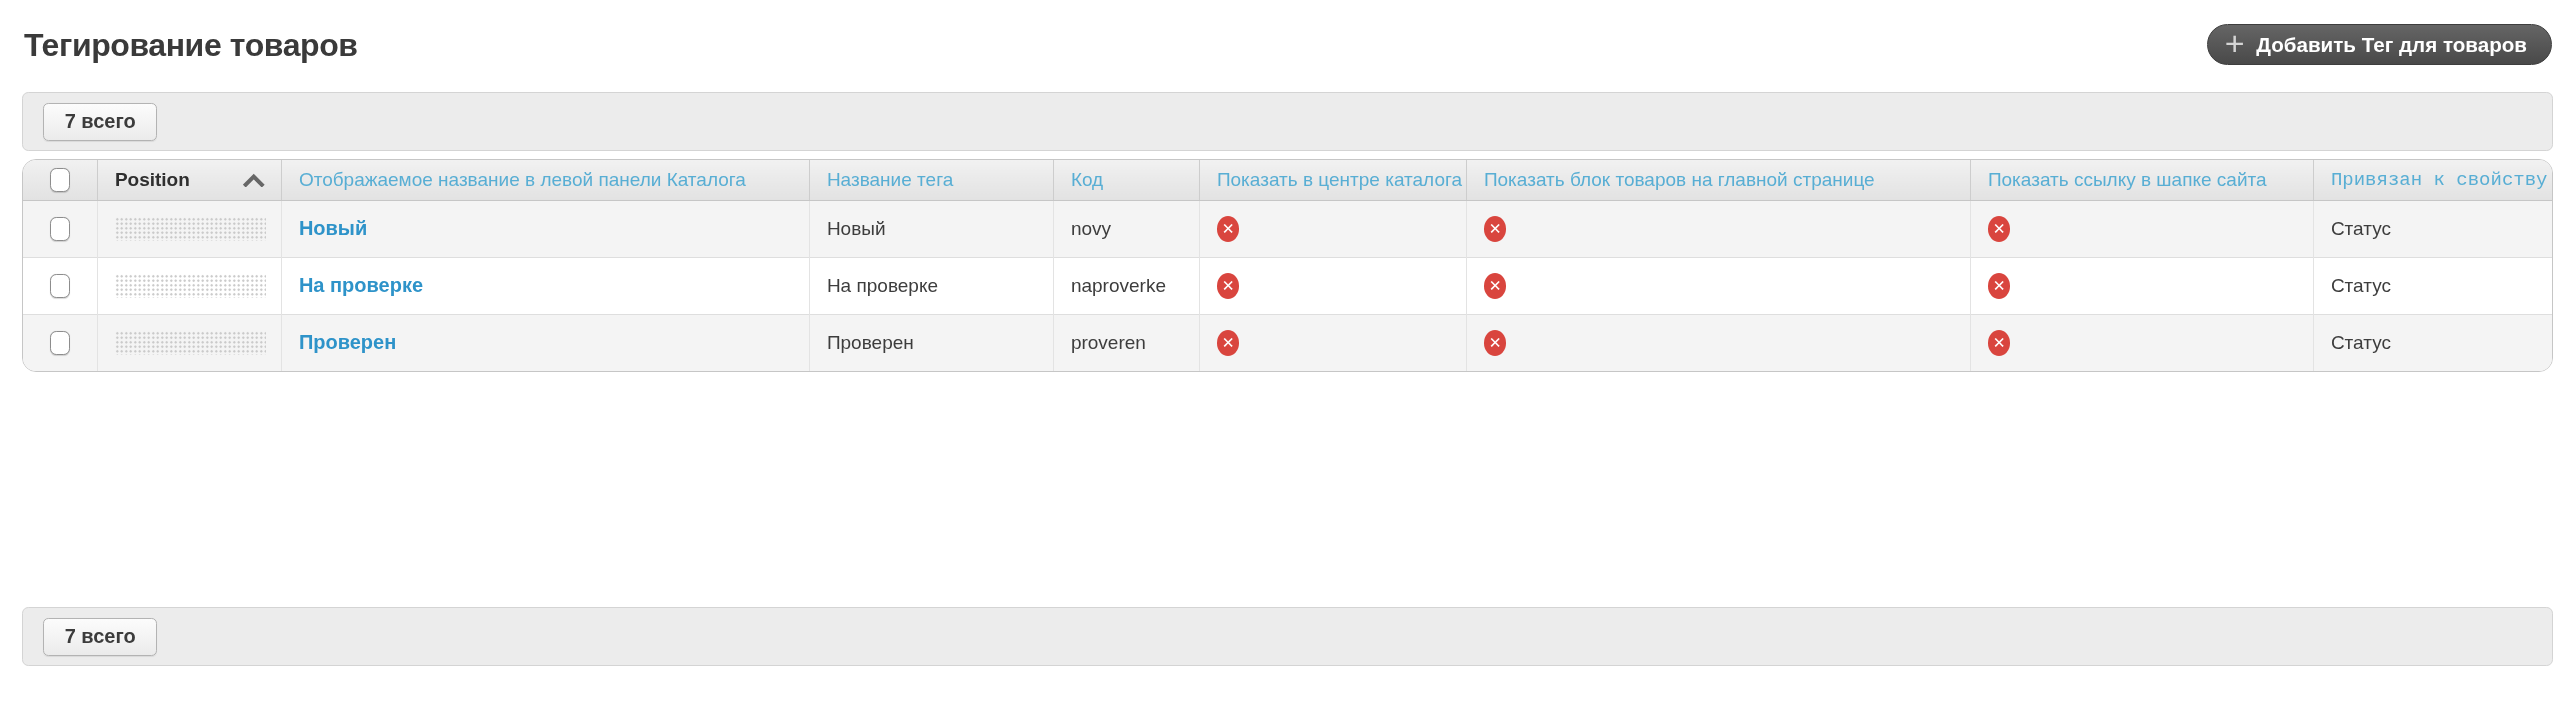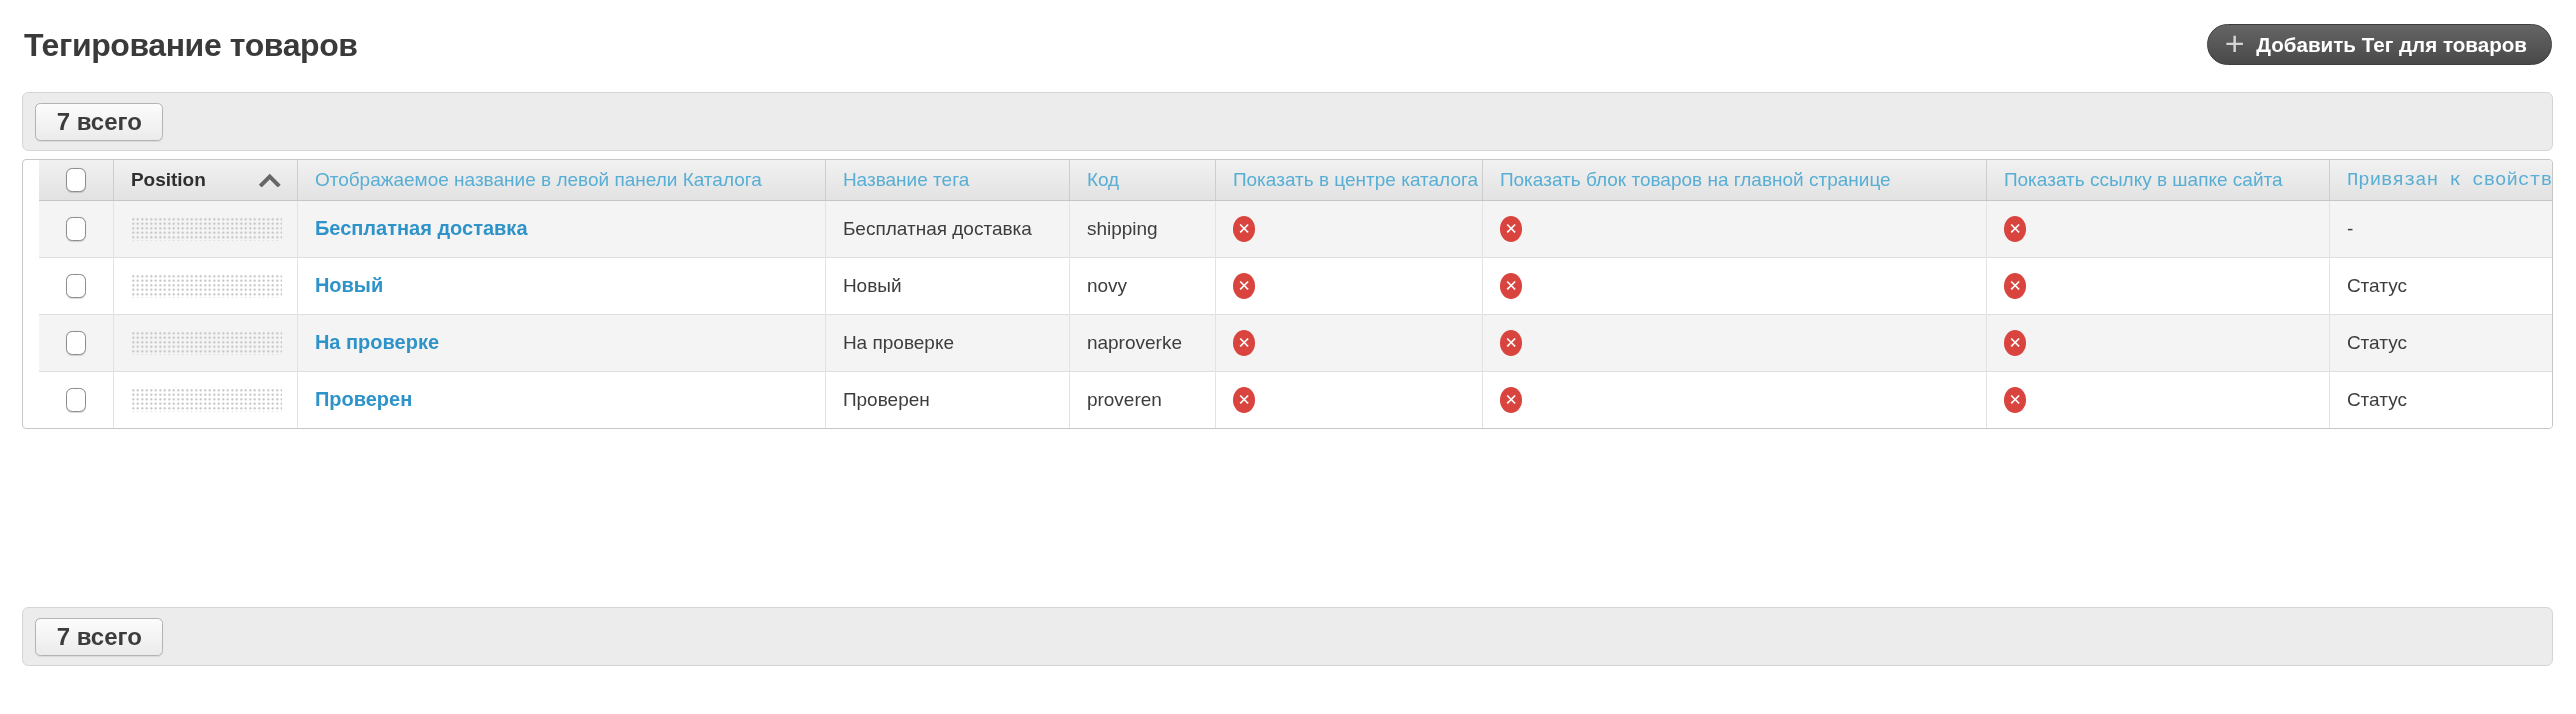--- a/index.html
+++ b/index.html
@@ -40,29 +40,29 @@
     position:absolute;left:22.4px;width:2531px;height:59px;
     background:var(--bar-bg);border:0.9px solid #d4d4d4;border-radius:6.3px;
     display:flex;align-items:center;padding-left:11.7px;
   }
   .bar.top{top:92px;}
   .bar.bottom{top:607px;}
   .count-btn{
     height:38px;padding:0 20.6px;border-radius:5.4px;
     background:linear-gradient(#fcfcfc,#ebebeb);
     border:0.9px solid #b3b3b3;cursor:pointer;
-    font-size:24px;font-weight:bold;color:#3c3c3c;
+    font-size:20px;font-weight:bold;color:#3c3c3c;
     box-shadow:0 0.9px 0.9px rgba(0,0,0,.08);
     font-family:inherit;
+    margin-left:8px;
   }
   .table-wrap{
     position:absolute;left:22.4px;top:159px;width:2531px;
-    border:0.9px solid #c6c6c6;border-radius:4px;overflow:hidden;
+    border:0.9px solid #c6c6c6;border-radius:14px;overflow:hidden;
     background:#fff;
-    padding-left:16px;
   }
   table{border-collapse:collapse;table-layout:fixed;width:2529px;}
   thead th{
     height:40px;background:linear-gradient(#f1f1f1,#e2e2e2);
     border-right:0.9px solid #cdcdcd;border-bottom:0.9px solid #c6c6c6;
     font-size:19px;font-weight:normal;color:var(--header-blue);
     text-align:left;padding:0 5.4px 0 17px;cursor:pointer;
     white-space:nowrap;overflow:hidden;
   }
   thead th:last-child{border-right:none;font-family:Liberation Mono, monospace;}
@@ -150,100 +150,77 @@
           <th>Код</th>
           <th>Показать в центре каталога</th>
           <th>Показать блок товаров на главной странице</th>
           <th>Показать ссылку в шапке сайта</th>
           <th>Привязан к свойству</th>
         </tr>
       </thead>
       <tbody id="rows">
 
 
+
   <tr>
     <td class="col-check">
       <span class="checkbox"></span>
     </td>
     <td>
       <span class="drag-handle"></span>
     </td>
     <td>
-      <a class="tag-link">Бесплатная доставка</a>
-    </td>
-    <td>Бесплатная доставка</td>
-    <td>shipping</td>
-    <td>
-      <span class="off-icon">✕</span>
-    </td>
-    <td>
-      <span class="off-icon">✕</span>
-    </td>
-    <td>
-      <span class="off-icon">✕</span>
-    </td>
-    <td>-</td>
+      <a class="tag-link">Новый</a>
+    </td>
+    <td>Новый</td>
+    <td>novy</td>
+    <td>
+      <span class="off-icon">✕</span>
+    </td>
+    <td>
+      <span class="off-icon">✕</span>
+    </td>
+    <td>
+      <span class="off-icon">✕</span>
+    </td>
+    <td>Статус</td>
   </tr>
 
   <tr>
     <td class="col-check">
       <span class="checkbox"></span>
     </td>
     <td>
       <span class="drag-handle"></span>
     </td>
     <td>
-      <a class="tag-link">Новый</a>
-    </td>
-    <td>Новый</td>
-    <td>novy</td>
+      <a class="tag-link">На проверке</a>
+    </td>
+    <td>На проверке</td>
+    <td>naproverke</td>
     <td>
       <span class="off-icon">✕</span>
     </td>
     <td>
       <span class="off-icon">✕</span>
     </td>
     <td>
       <span class="off-icon">✕</span>
     </td>
     <td>Статус</td>
   </tr>
 
   <tr>
     <td class="col-check">
       <span class="checkbox"></span>
     </td>
     <td>
       <span class="drag-handle"></span>
     </td>
     <td>
-      <a class="tag-link">На проверке</a>
-    </td>
-    <td>На проверке</td>
-    <td>naproverke</td>
-    <td>
-      <span class="off-icon">✕</span>
-    </td>
-    <td>
-      <span class="off-icon">✕</span>
-    </td>
-    <td>
-      <span class="off-icon">✕</span>
-    </td>
-    <td>Статус</td>
-  </tr>
-
-  <tr>
-    <td class="col-check">
-      <span class="checkbox"></span>
-    </td>
-    <td>
-      <span class="drag-handle"></span>
-    </td>
-    <td>
       <a class="tag-link">Проверен</a>
     </td>
     <td>Проверен</td>
     <td>proveren</td>
     <td>
       <span class="off-icon">✕</span>
     </td>
     <td>
       <span class="off-icon">✕</span>
     </td>

